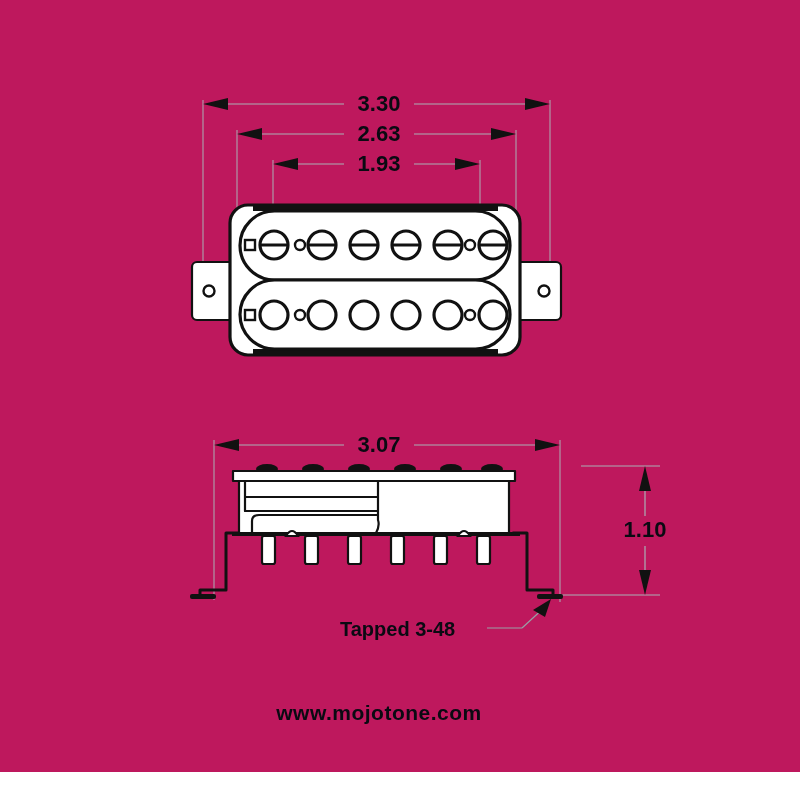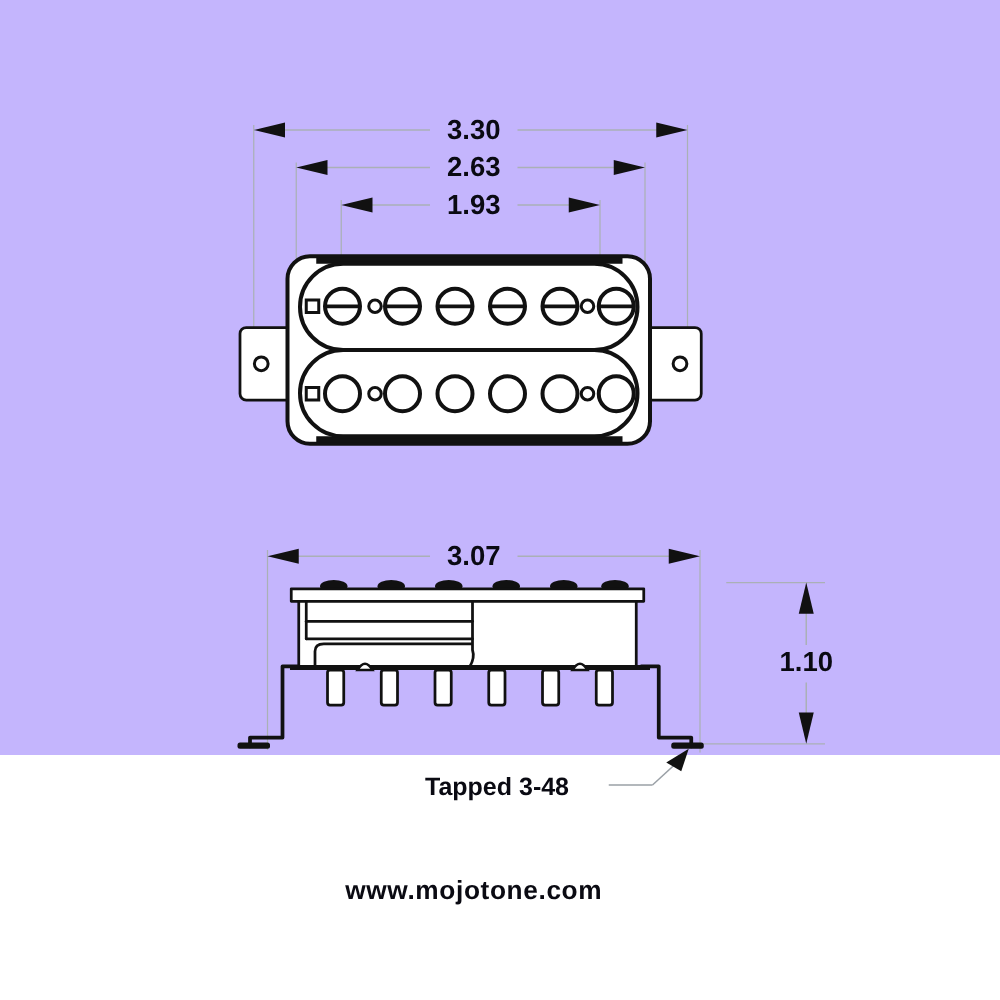--- a/index.html
+++ b/index.html
@@ -9,22 +9,22 @@
   }
   body {
     width: 800px;
     height: 800px;
     overflow: hidden;
     font-family: "Liberation Sans", sans-serif;
   }
   #drawing-root {
     position: relative;
     width: 800px;
-    height: 604px;
-    background: #c4b5fd;
+    height: 772px;
+    background: #be185d;
   }
   svg.sheet {
     position: absolute;
     left: 0;
     top: 0;
     width: 800px;
     height: 800px;
     display: block;
   }
   .dim-text {

